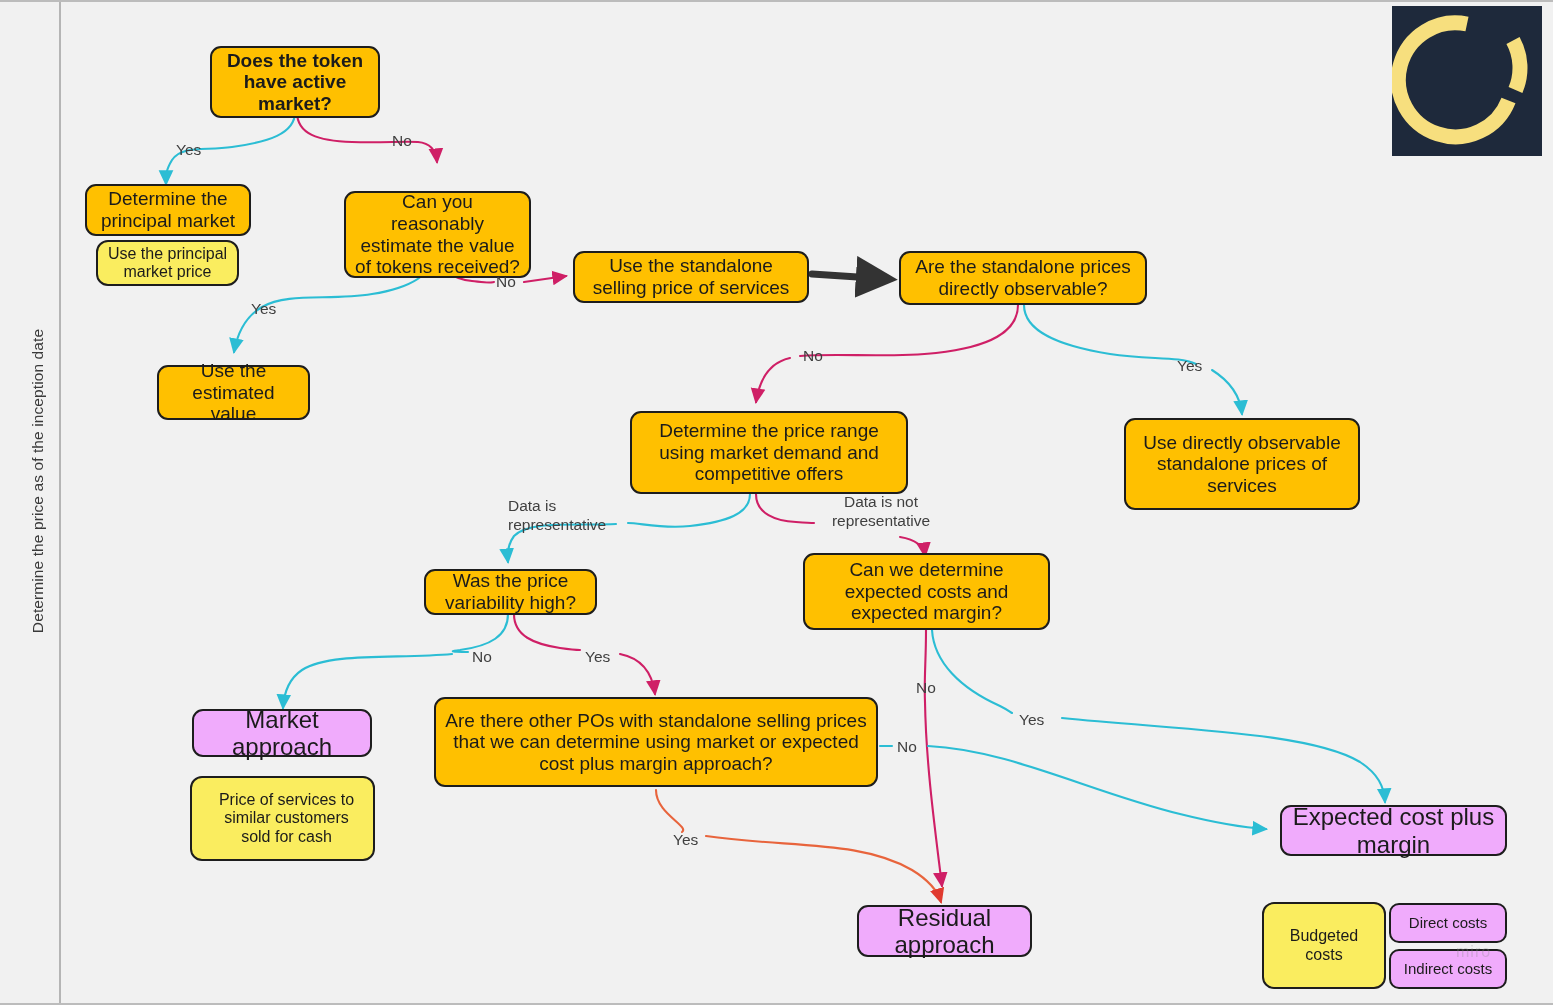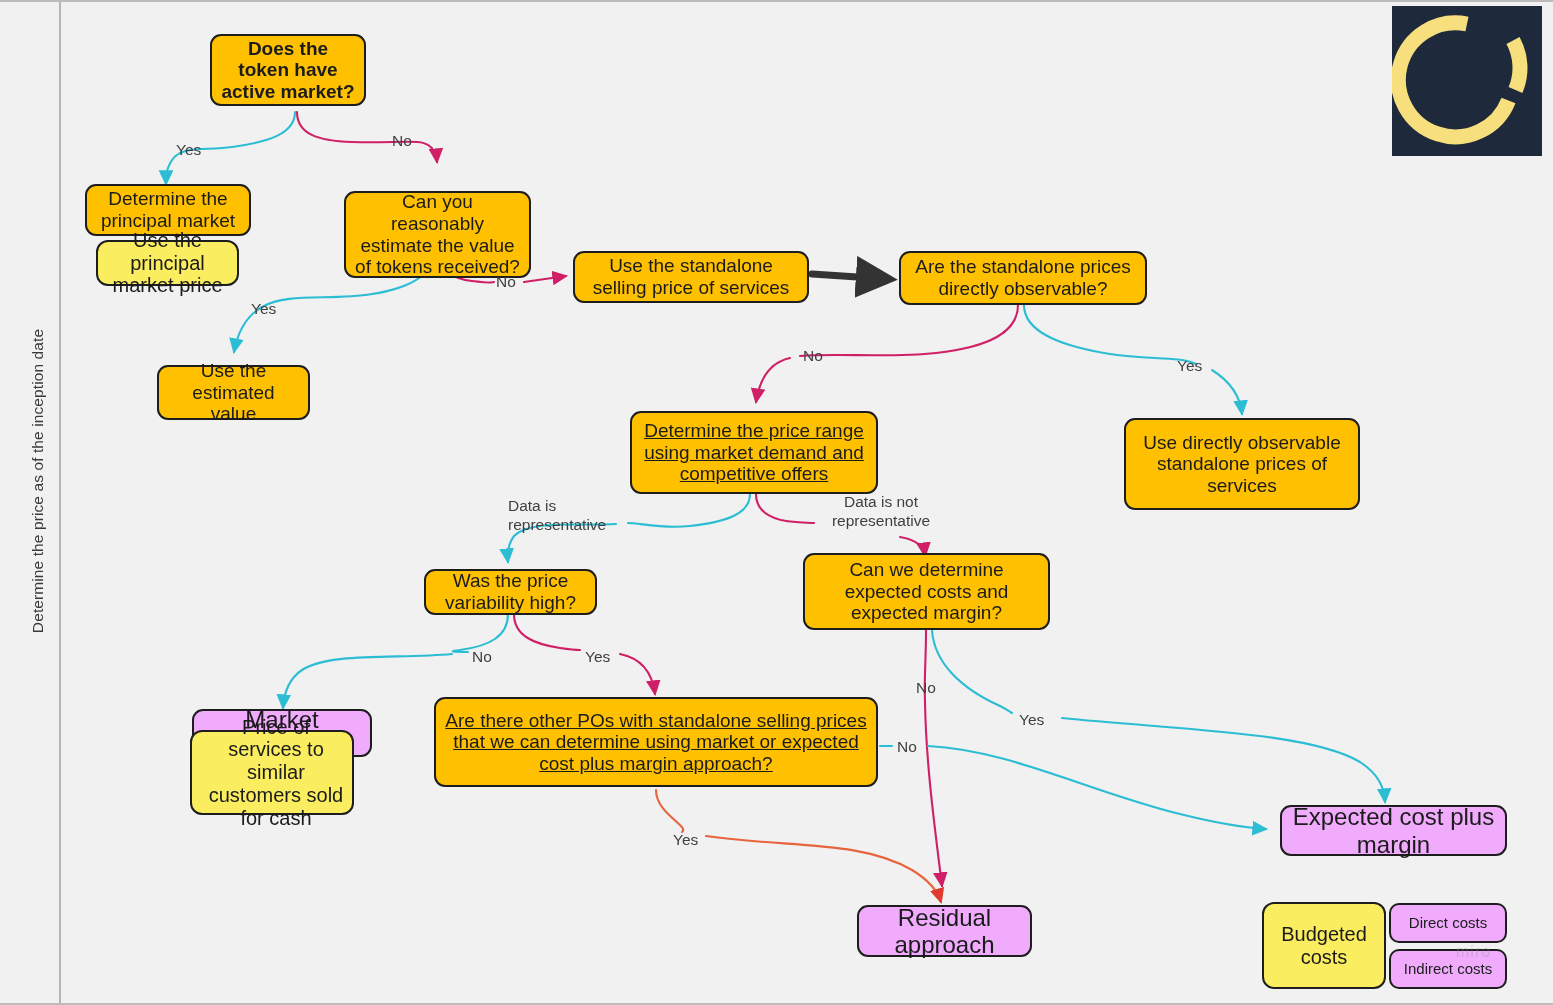--- a/index.html
+++ b/index.html
@@ -85,21 +85,21 @@
     background: #ffc000;
     font-weight: bold;
     font-size: 19px;
   }
   .node.outcome {
     background: #f0abfc;
     font-size: 24px;
   }
   .node.sub {
     background: #faed5f;
-    font-size: 20px;
+    font-size: 16px;
     border-radius: 12px;
   }
   .node.sub-sm {
     background: #f0abfc;
     font-size: 15px;
     border-radius: 10px;
   }
 
   
   #logo {
@@ -199,47 +199,47 @@
     <div>representative</div>
   </div>
 
   <div class="edge-label" style="left:472px;top:645px;">No</div>
   <div class="edge-label" style="left:585px;top:645px;">Yes</div>
   <div class="edge-label" style="left:916px;top:676px;">No</div>
   <div class="edge-label" style="left:1019px;top:708px;">Yes</div>
   <div class="edge-label" style="left:897px;top:735px;">No</div>
   <div class="edge-label" style="left:673px;top:828px;">Yes</div>
 
-  <div class="node root" style="left:210px;top:32px;width:156px;height:72px;border-radius:11px;">Does the token have active market?</div>
+  <div class="node root" style="left:210px;top:44px;width:170px;height:72px;border-radius:11px;">Does the token have active market?</div>
 
   <div class="node action" style="left:85px;top:182px;width:166px;height:52px;">Determine the principal market</div>
 
   <div class="node sub" style="left:96px;top:238px;width:143px;height:46px;">Use the principal market price</div>
 
   <div class="node decision" style="left:344px;top:161px;width:187px;height:87px;margin-top:28px;">Can you reasonably estimate the value of tokens received?</div>
 
   <div class="node action" style="left:157px;top:363px;width:153px;height:55px;">Use the estimated value</div>
 
   <div class="node action" style="left:573px;top:249px;width:236px;height:52px;">Use the standalone selling price of services</div>
 
   <div class="node decision" style="left:899px;top:249px;width:248px;height:54px;">Are the standalone  prices directly observable?</div>
 
   <div class="node action" style="left:1124px;top:416px;width:236px;height:92px;">Use directly observable standalone prices of services</div>
 
-  <div class="node action" style="left:630px;top:409px;width:248px;height:83px;text-decoration:underline;">Determine the price range using market demand and competitive offers</div>
+  <div class="node action" style="left:630px;top:409px;width:278px;height:83px;">Determine the price range using market demand and competitive offers</div>
 
   <div class="node decision" style="left:424px;top:567px;width:173px;height:46px;">Was the price variability high?</div>
 
   <div class="node decision" style="left:803px;top:551px;width:247px;height:77px;">Can we determine expected costs and expected margin?</div>
 
   <div class="node outcome" style="left:192px;top:707px;width:180px;height:48px;">Market approach</div>
 
-  <div class="node sub" style="left:190px;top:728px;width:164px;height:85px;padding-left:16px;">Price of services to similar customers sold for cash</div>
-
-  <div class="node decision" style="left:434px;top:695px;width:444px;height:90px;text-decoration:underline;">Are there other POs with standalone selling prices that we can determine using market or expected cost plus margin approach?</div>
+  <div class="node sub" style="left:190px;top:774px;width:185px;height:85px;padding-left:16px;">Price of services to similar customers sold for cash</div>
+
+  <div class="node decision" style="left:434px;top:695px;width:444px;height:90px;">Are there other POs with standalone selling prices that we can determine using market or expected cost plus margin approach?</div>
 
   <div class="node outcome" style="left:857px;top:903px;width:175px;height:52px;">Residual approach</div>
 
   <div class="node outcome" style="left:1272px;top:803px;width:227px;height:51px;margin-left:8px;">Expected cost plus margin</div>
 
 
   <div class="node sub" style="left:1262px;top:900px;width:124px;height:87px;">Budgeted costs</div>
 
   <div class="node sub-sm" style="left:1389px;top:901px;width:118px;height:40px;">Direct costs</div>
 

